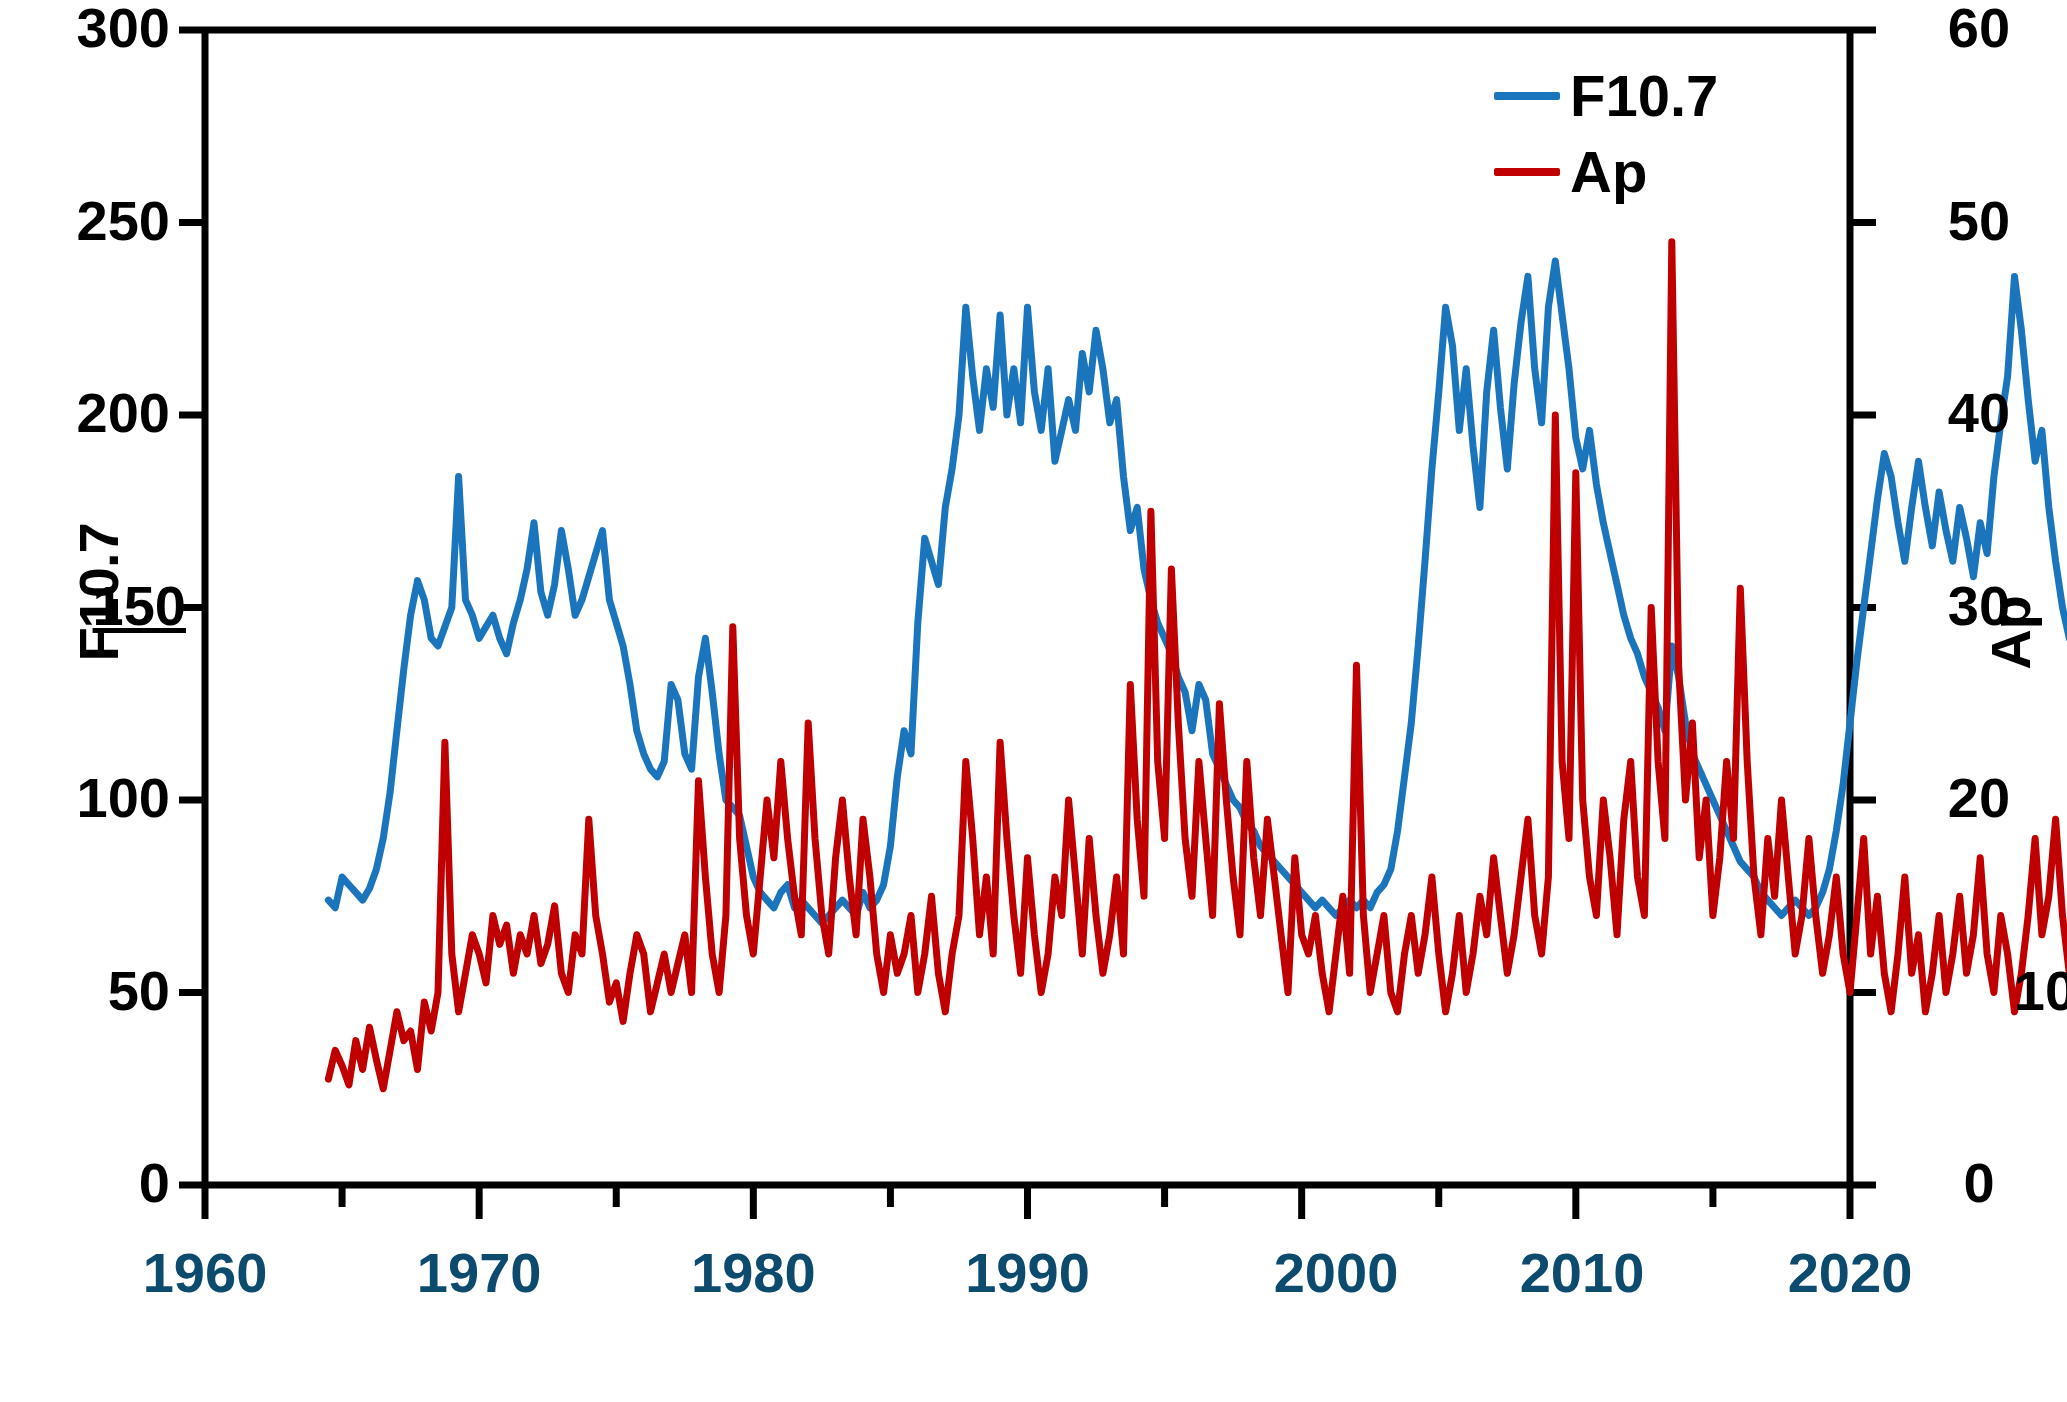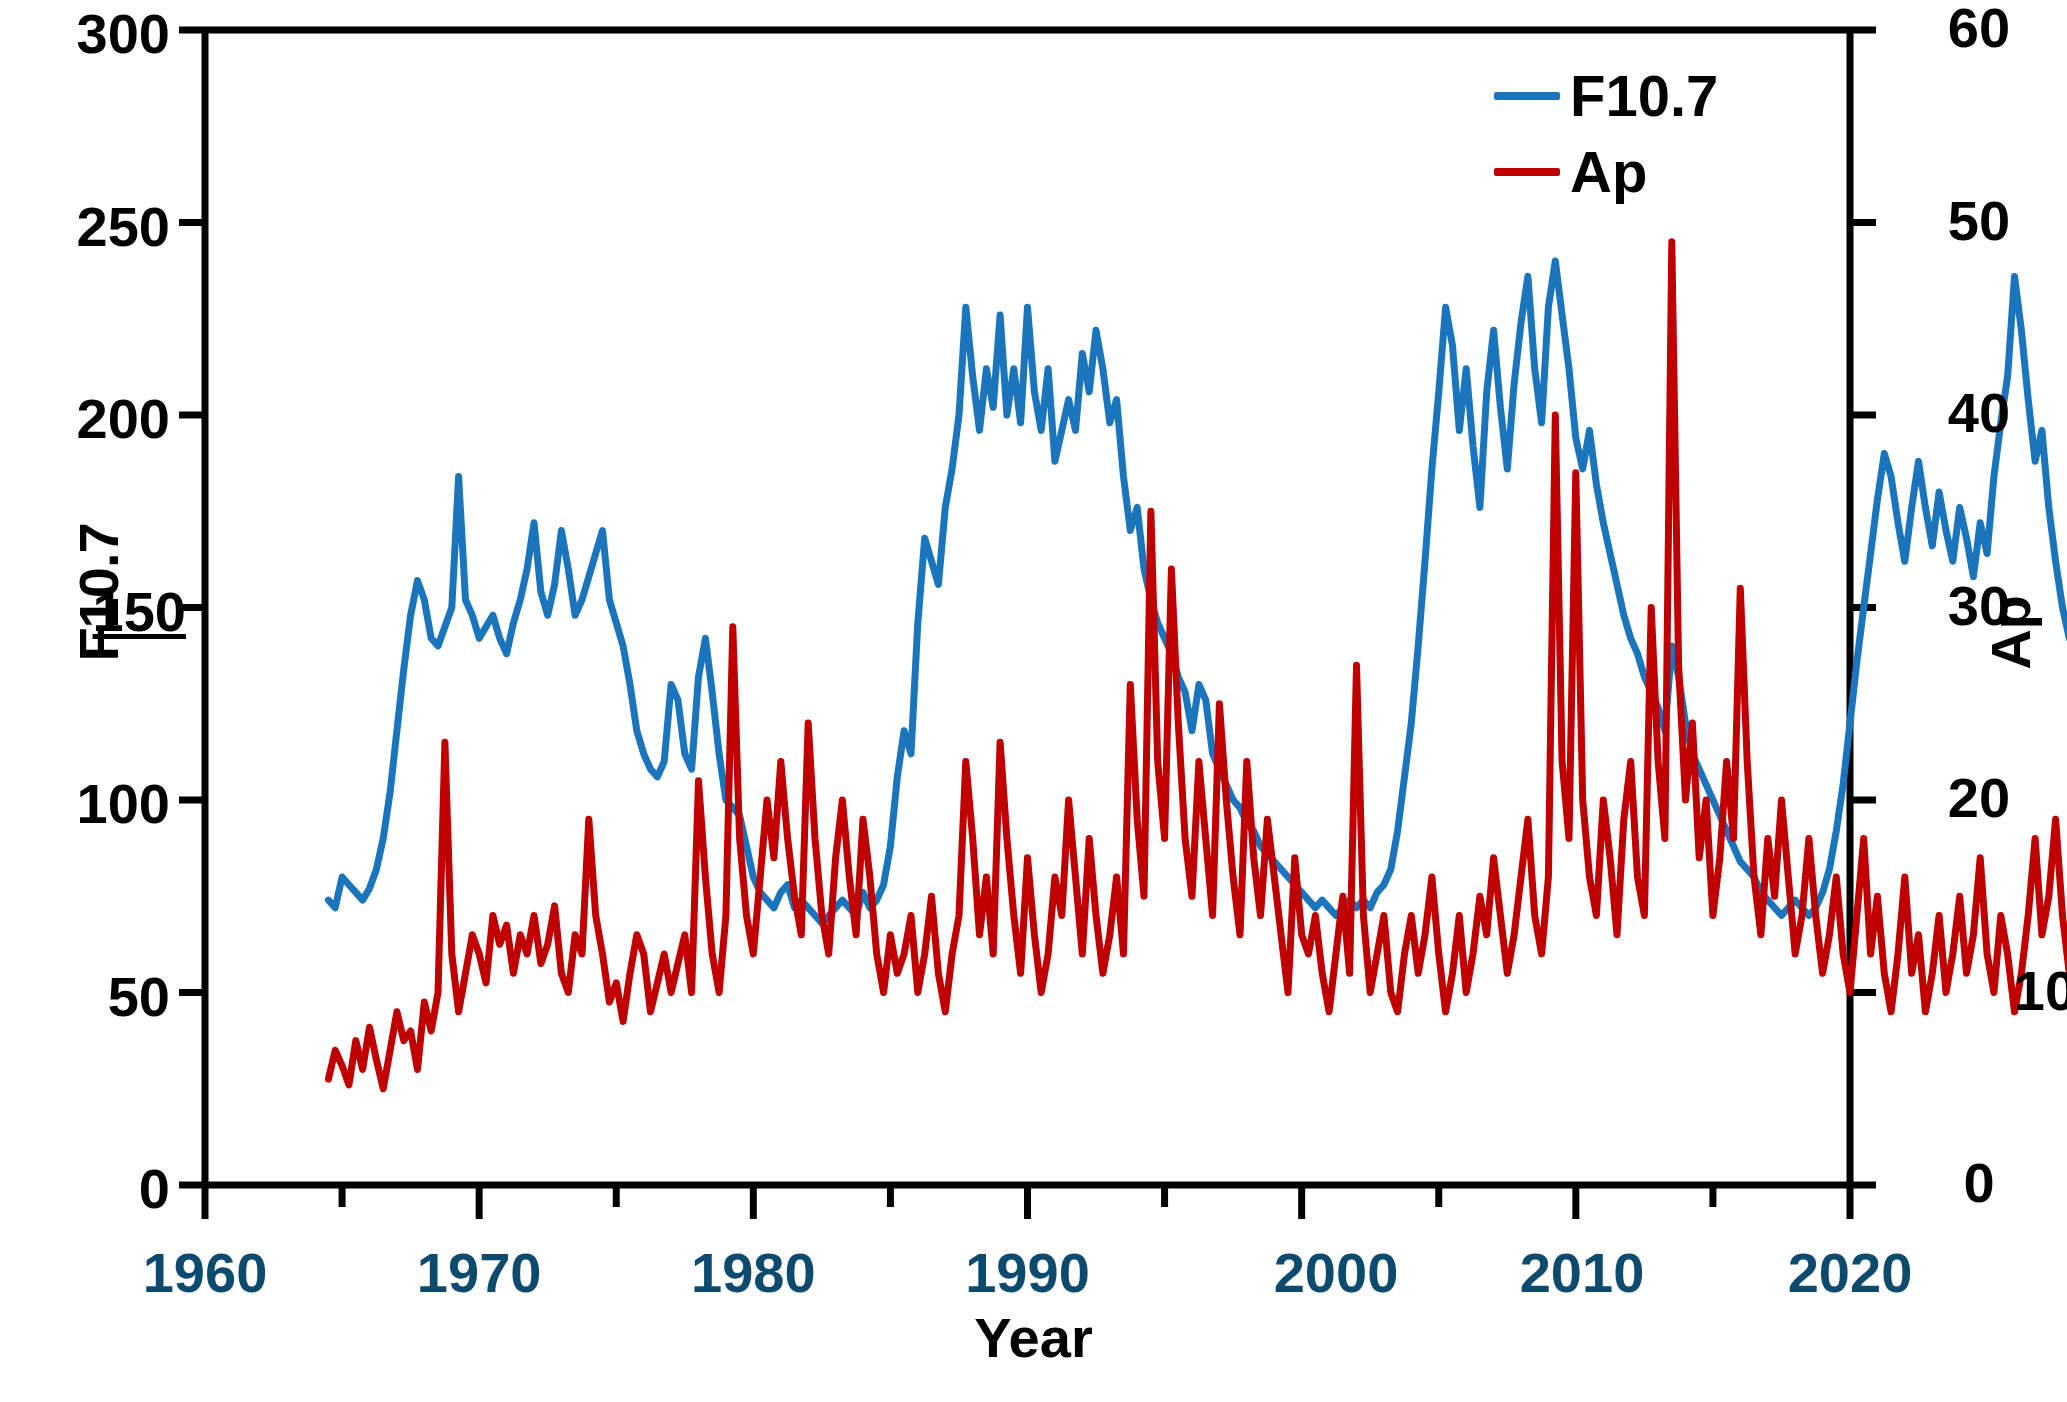--- a/index.html
+++ b/index.html
@@ -16,21 +16,21 @@
     position:absolute; left:1930px; top:600px; width:160px;
     transform:rotate(-90deg); transform-origin:center center;
     text-align:center; font-size:56px; font-weight:bold; color:#000;
   }
   .xlab{
     position:absolute; left:0; top:1305px; width:2067px;
     text-align:center; font-size:56px; font-weight:bold; color:#000;
   }
   .ytick-l{
     position:absolute; width:170px; text-align:right; font-size:56px;
-    font-weight:bold; color:#000; line-height:1;margin-top:6px;
+    font-weight:bold; color:#000; line-height:1;
   }
   .ytick-r{
     position:absolute; width:170px; text-align:center; font-size:56px;
     font-weight:bold; color:#000; line-height:1;
   }
   .xtick{
     position:absolute; width:260px; text-align:center; font-size:56px;
     font-weight:bold; color:#0c4a6e; line-height:1;
   }
   .legend{position:absolute; left:1494px; top:58px; width:350px;}
@@ -81,21 +81,20 @@
     <g id="series-group">
         <polyline points="328.4,900.1 335.2,907.8 342.1,877.0 348.9,884.7 355.8,892.4 362.6,900.1 369.5,888.5 376.4,869.3 383.2,838.5 390.1,792.3 396.9,730.7 403.8,669.1 410.6,615.2 417.5,580.6 424.3,599.8 431.2,638.3 438.0,646.0 444.9,626.8 451.8,607.5 458.6,476.6 465.5,599.8 472.3,615.2 479.2,638.3 486.0,626.8 492.9,615.2 499.7,638.3 506.6,653.7 513.4,622.9 520.3,599.8 527.1,569.0 534.0,522.8 540.9,592.1 547.7,615.2 554.6,584.4 561.4,530.5 568.3,569.0 575.1,615.2 582.0,599.8 588.8,576.7 595.7,553.6 602.5,530.5 609.4,599.8 616.3,622.9 623.1,646.0 630.0,684.5 636.8,730.7 643.7,753.8 650.5,769.2 657.4,776.9 664.2,761.5 671.1,684.5 677.9,699.9 684.8,753.8 691.6,769.2 698.5,676.8 705.4,638.3 712.2,692.2 719.1,753.8 725.9,800.0 732.8,807.7 739.6,815.4 746.5,846.2 753.3,877.0 760.2,892.4 767.0,900.1 773.9,907.8 780.8,892.4 787.6,884.7 794.5,907.8 801.3,900.1 808.2,907.8 815.0,915.5 821.9,923.2 828.7,915.5 835.6,907.8 842.4,900.1 849.3,907.8 856.1,915.5 863.0,892.4 869.9,907.8 876.7,900.1 883.6,884.7 890.4,846.2 897.3,776.9 904.1,730.7 911.0,753.8 917.8,622.9 924.7,538.2 931.5,561.3 938.4,584.4 945.3,507.4 952.1,468.9 959.0,415.0 965.8,307.2 972.7,376.5 979.5,430.4 986.4,368.8 993.2,407.3 1000.1,314.9 1006.9,415.0 1013.8,368.8 1020.6,422.7 1027.5,307.2 1034.4,391.9 1041.2,430.4 1048.1,368.8 1054.9,461.2 1061.8,430.4 1068.6,399.6 1075.5,430.4 1082.3,353.4 1089.2,391.9 1096.0,330.3 1102.9,368.8 1109.8,422.7 1116.6,399.6 1123.5,476.6 1130.3,530.5 1137.2,507.4 1144.0,569.0 1150.9,599.8 1157.7,622.9 1164.6,638.3 1171.4,653.7 1178.3,676.8 1185.1,692.2 1192.0,730.7 1198.9,684.5 1205.7,699.9 1212.6,753.8 1219.4,769.2 1226.3,784.6 1233.1,800.0 1240.0,807.7 1246.8,823.1 1253.7,830.8 1260.5,846.2 1267.4,853.9 1274.3,861.6 1281.1,869.3 1288.0,877.0 1294.8,884.7 1301.7,892.4 1308.5,900.1 1315.4,907.8 1322.2,900.1 1329.1,907.8 1335.9,915.5 1342.8,907.8 1349.6,900.1 1356.5,907.8 1363.4,900.1 1370.2,907.8 1377.1,892.4 1383.9,884.7 1390.8,869.3 1397.6,830.8 1404.5,776.9 1411.3,723.0 1418.2,646.0 1425.0,561.3 1431.9,468.9 1438.8,391.9 1445.6,307.2 1452.5,345.7 1459.3,430.4 1466.2,368.8 1473.0,445.8 1479.9,507.4 1486.7,391.9 1493.6,330.3 1500.4,407.3 1507.3,468.9 1514.1,384.2 1521.0,322.6 1527.9,276.4 1534.7,368.8 1541.6,422.7 1548.4,307.2 1555.3,261.0 1562.1,314.9 1569.0,368.8 1575.8,438.1 1582.7,468.9 1589.5,430.4 1596.4,484.3 1603.3,522.8 1610.1,553.6 1617.0,584.4 1623.8,615.2 1630.7,638.3 1637.5,653.7 1644.4,676.8 1651.2,692.2 1658.1,707.6 1664.9,730.7 1671.8,646.0 1678.6,676.8 1685.5,723.0 1692.4,753.8 1699.2,769.2 1706.1,784.6 1712.9,800.0 1719.8,815.4 1726.6,830.8 1733.5,846.2 1740.3,861.6 1747.2,869.3 1754.0,877.0 1760.9,892.4 1767.8,900.1 1774.6,907.8 1781.5,915.5 1788.3,907.8 1795.2,900.1 1802.0,907.8 1808.9,915.5 1815.7,907.8 1822.6,892.4 1829.4,869.3 1836.3,830.8 1843.1,784.6 1850.0,723.0 1856.9,661.4 1863.7,607.5 1870.6,553.6 1877.4,499.7 1884.3,453.5 1891.1,476.6 1898.0,522.8 1904.8,561.3 1911.7,507.4 1918.5,461.2 1925.4,507.4 1932.3,545.9 1939.1,492.0 1946.0,530.5 1952.8,561.3 1959.7,507.4 1966.5,538.2 1973.4,576.7 1980.2,522.8 1987.1,553.6 1993.9,476.6 2000.8,422.7 2007.6,376.5 2014.5,276.4 2021.4,330.3 2028.2,399.6 2035.1,461.2 2041.9,430.4 2048.8,507.4 2055.6,561.3 2062.5,607.5 2069.3,638.3 2076.2,653.7 2083.0,676.8 2089.9,699.9 2096.8,715.3 2103.6,730.7 2110.5,753.8 2117.3,769.2 2124.2,784.6 2131.0,800.0 2137.9,815.4 2144.7,830.8 2151.6,846.2 2158.4,861.6 2165.3,869.3 2172.1,877.0 2179.0,884.7 2185.9,892.4 2192.7,900.1 2199.6,907.8 2206.4,915.5 2213.3,923.2 2220.1,915.5 2227.0,907.8 2233.8,923.2 2240.7,915.5 2247.5,907.8 2254.4,900.1 2261.3,892.4 2268.1,884.7 2275.0,869.3 2281.8,846.2 2288.7,792.3 2295.5,730.7 2302.4,699.9 2309.2,653.7 2316.1,607.5 2322.9,638.3 2329.8,669.1 2336.6,692.2 2343.5,715.3 2350.4,738.4 2357.2,723.0 2364.1,699.9 2370.9,730.7 2377.8,753.8 2384.6,723.0 2391.5,692.2 2398.3,669.1 2405.2,638.3 2412.0,607.5 2418.9,569.0 2425.8,545.9 2432.6,599.8 2439.5,622.9 2446.3,653.7 2453.2,684.5 2460.0,707.6 2466.9,730.7 2473.7,753.8 2480.6,769.2 2487.4,792.3 2494.3,815.4 2501.1,838.5 2508.0,853.9 2514.9,869.3 2521.7,884.7 2528.6,900.1 2535.4,907.8" fill="none" stroke="#1B75BC" stroke-width="7" stroke-linejoin="round" stroke-linecap="round"></polyline>
         <polyline points="328.4,1079.1 335.2,1050.3 342.1,1065.7 348.9,1084.9 355.8,1040.6 362.6,1069.5 369.5,1027.2 376.4,1059.9 383.2,1088.8 390.1,1050.3 396.9,1011.8 403.8,1040.6 410.6,1031.0 417.5,1069.5 424.3,1002.1 431.2,1031.0 438.0,992.5 444.9,742.3 451.8,954.0 458.6,1011.8 465.5,973.3 472.3,934.8 479.2,954.0 486.0,982.9 492.9,915.5 499.7,944.4 506.6,925.1 513.4,973.3 520.3,934.8 527.1,954.0 534.0,915.5 540.9,963.6 547.7,944.4 554.6,905.9 561.4,973.3 568.3,992.5 575.1,934.8 582.0,954.0 588.8,819.3 595.7,915.5 602.5,954.0 609.4,1002.1 616.3,982.9 623.1,1021.4 630.0,973.3 636.8,934.8 643.7,954.0 650.5,1011.8 657.4,982.9 664.2,954.0 671.1,992.5 677.9,963.6 684.8,934.8 691.6,992.5 698.5,780.8 705.4,877.0 712.2,954.0 719.1,992.5 725.9,915.5 732.8,626.8 739.6,838.5 746.5,915.5 753.3,954.0 760.2,877.0 767.0,800.0 773.9,857.8 780.8,761.5 787.6,838.5 794.5,896.3 801.3,934.8 808.2,723.0 815.0,838.5 821.9,915.5 828.7,954.0 835.6,857.8 842.4,800.0 849.3,877.0 856.1,934.8 863.0,819.3 869.9,877.0 876.7,954.0 883.6,992.5 890.4,934.8 897.3,973.3 904.1,954.0 911.0,915.5 917.8,992.5 924.7,954.0 931.5,896.3 938.4,973.3 945.3,1011.8 952.1,954.0 959.0,915.5 965.8,761.5 972.7,838.5 979.5,934.8 986.4,877.0 993.2,954.0 1000.1,742.3 1006.9,838.5 1013.8,915.5 1020.6,973.3 1027.5,857.8 1034.4,934.8 1041.2,992.5 1048.1,954.0 1054.9,877.0 1061.8,915.5 1068.6,800.0 1075.5,877.0 1082.3,954.0 1089.2,838.5 1096.0,915.5 1102.9,973.3 1109.8,934.8 1116.6,877.0 1123.5,954.0 1130.3,684.5 1137.2,819.3 1144.0,896.3 1150.9,511.3 1157.7,761.5 1164.6,838.5 1171.4,569.0 1178.3,723.0 1185.1,838.5 1192.0,896.3 1198.9,761.5 1205.7,838.5 1212.6,915.5 1219.4,703.8 1226.3,800.0 1233.1,877.0 1240.0,934.8 1246.8,761.5 1253.7,857.8 1260.5,915.5 1267.4,819.3 1274.3,877.0 1281.1,934.8 1288.0,992.5 1294.8,857.8 1301.7,934.8 1308.5,954.0 1315.4,915.5 1322.2,973.3 1329.1,1011.8 1335.9,954.0 1342.8,896.3 1349.6,973.3 1356.5,665.3 1363.4,915.5 1370.2,992.5 1377.1,954.0 1383.9,915.5 1390.8,992.5 1397.6,1011.8 1404.5,954.0 1411.3,915.5 1418.2,973.3 1425.0,934.8 1431.9,877.0 1438.8,954.0 1445.6,1011.8 1452.5,973.3 1459.3,915.5 1466.2,992.5 1473.0,954.0 1479.9,896.3 1486.7,934.8 1493.6,857.8 1500.4,915.5 1507.3,973.3 1514.1,934.8 1521.0,877.0 1527.9,819.3 1534.7,915.5 1541.6,954.0 1548.4,877.0 1555.3,415.0 1562.1,761.5 1569.0,838.5 1575.8,472.8 1582.7,800.0 1589.5,877.0 1596.4,915.5 1603.3,800.0 1610.1,857.8 1617.0,934.8 1623.8,819.3 1630.7,761.5 1637.5,877.0 1644.4,915.5 1651.2,607.5 1658.1,761.5 1664.9,838.5 1671.8,241.8 1678.6,665.3 1685.5,800.0 1692.4,723.0 1699.2,857.8 1706.1,800.0 1712.9,915.5 1719.8,857.8 1726.6,761.5 1733.5,838.5 1740.3,588.2 1747.2,761.5 1754.0,877.0 1760.9,934.8 1767.8,838.5 1774.6,896.3 1781.5,800.0 1788.3,877.0 1795.2,954.0 1802.0,915.5 1808.9,838.5 1815.7,915.5 1822.6,973.3 1829.4,934.8 1836.3,877.0 1843.1,954.0 1850.0,992.5 1856.9,915.5 1863.7,838.5 1870.6,954.0 1877.4,896.3 1884.3,973.3 1891.1,1011.8 1898.0,954.0 1904.8,877.0 1911.7,973.3 1918.5,934.8 1925.4,1011.8 1932.3,973.3 1939.1,915.5 1946.0,992.5 1952.8,954.0 1959.7,896.3 1966.5,973.3 1973.4,934.8 1980.2,857.8 1987.1,954.0 1993.9,992.5 2000.8,915.5 2007.6,954.0 2014.5,1011.8 2021.4,973.3 2028.2,915.5 2035.1,838.5 2041.9,934.8 2048.8,896.3 2055.6,819.3 2062.5,915.5 2069.3,973.3 2076.2,877.0 2083.0,934.8 2089.9,857.8 2096.8,780.8 2103.6,896.3 2110.5,954.0 2117.3,877.0 2124.2,838.5 2131.0,915.5 2137.9,973.3 2144.7,934.8 2151.6,646.0 2158.4,838.5 2165.3,915.5 2172.1,800.0 2179.0,877.0 2185.9,954.0 2192.7,915.5 2199.6,761.5 2206.4,588.2 2213.3,800.0 2220.1,877.0 2227.0,761.5 2233.8,838.5 2240.7,915.5 2247.5,954.0 2254.4,896.3 2261.3,973.3 2268.1,1011.8 2275.0,954.0 2281.8,992.5 2288.7,1031.0 2295.5,1059.9 2302.4,1040.6 2309.2,1069.5 2316.1,1079.1 2322.9,1050.3 2329.8,1069.5 2336.6,1098.4 2343.5,1117.6 2350.4,1108.0 2357.2,1088.8 2364.1,1098.4 2370.9,1069.5 2377.8,1079.1 2384.6,1050.3 2391.5,1059.9 2398.3,1031.0 2405.2,1050.3 2412.0,1011.8 2418.9,1031.0 2425.8,992.5 2432.6,1021.4 2439.5,1040.6 2446.3,1002.1 2453.2,1031.0 2460.0,982.9 2466.9,1011.8 2473.7,1040.6 2480.6,1011.8 2487.4,973.3 2494.3,1002.1 2501.1,1021.4 2508.0,992.5 2514.9,1011.8 2521.7,973.3 2528.6,934.8 2535.4,1002.1" fill="none" stroke="#C00000" stroke-width="7" stroke-linejoin="round" stroke-linecap="round"></polyline>
       </g>
   </svg>
 
   <div class="ylab-left">F10.7</div>
 
   <div class="ylab-right">Ap</div>
 
-  <div class="xlab">Year</div>
 
   <div id="ticklabels">
       <div class="ytick-l" style="left: 0px; top: 1155px;">0</div>
       <div class="ytick-l" style="left: 0px; top: 962.5px;">50</div>
       <div class="ytick-l" style="left: 0px; top: 770px;">100</div>
       <div class="ytick-l" style="left: 16px; top: 577.5px; text-decoration: underline;">150</div>
       <div class="ytick-l" style="left: 0px; top: 385px;">200</div>
       <div class="ytick-l" style="left: 0px; top: 192.5px;">250</div>
       <div class="ytick-l" style="left: 0px; top: 0px;">300</div>
       <div class="ytick-r" style="left: 1894px; top: 1155px;">0</div>

